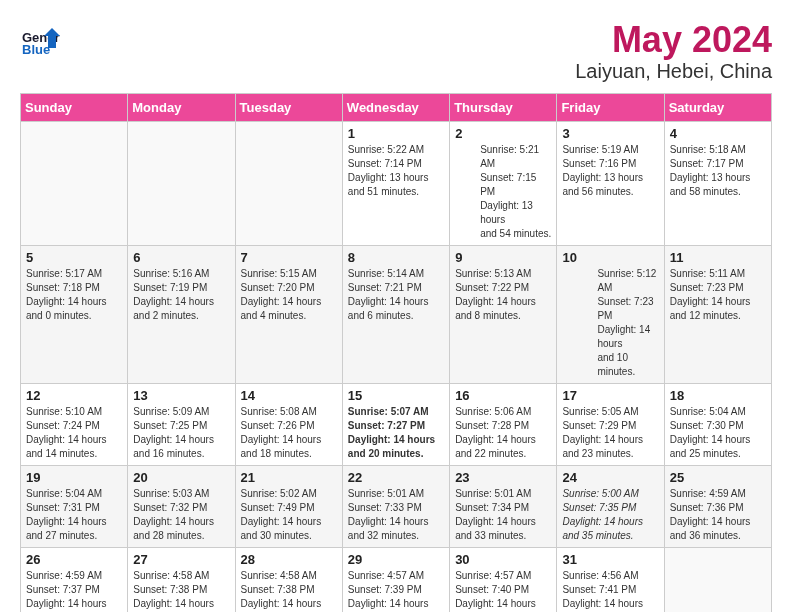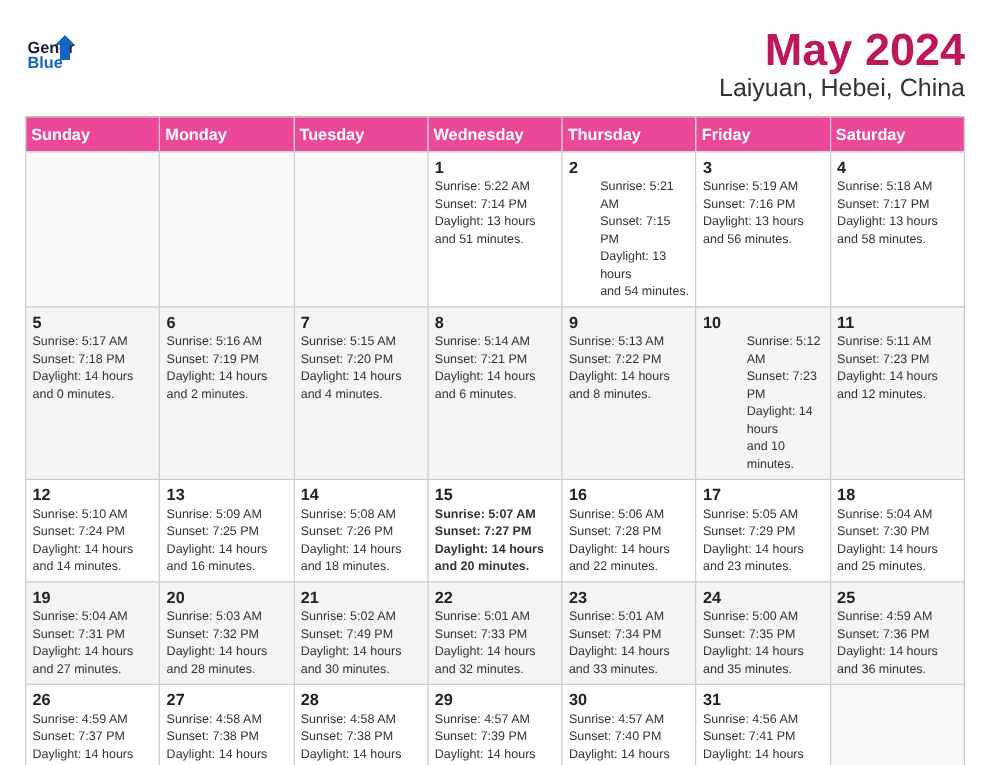--- a/index.html
+++ b/index.html
@@ -272,21 +272,21 @@
         </td>
         <td>
           <span class="day-num">23</span>
           <div class="day-info" style="white-space: pre-line;">Sunrise: 5:01 AM
 Sunset: 7:34 PM
 Daylight: 14 hours
 and 33 minutes.</div>
         </td>
         <td>
           <span class="day-num">24</span>
-          <div class="day-info" style="white-space: pre-line;">Sunrise: 5:00 AM
+          <div class="day-info" style="white-space: pre-line; font-style: italic;">Sunrise: 5:00 AM
 Sunset: 7:35 PM
 Daylight: 14 hours
 and 35 minutes.</div>
         </td>
         <td>
           <span class="day-num">25</span>
           <div class="day-info" style="white-space: pre-line;">Sunrise: 4:59 AM
 Sunset: 7:36 PM
 Daylight: 14 hours
 and 36 minutes.</div>

